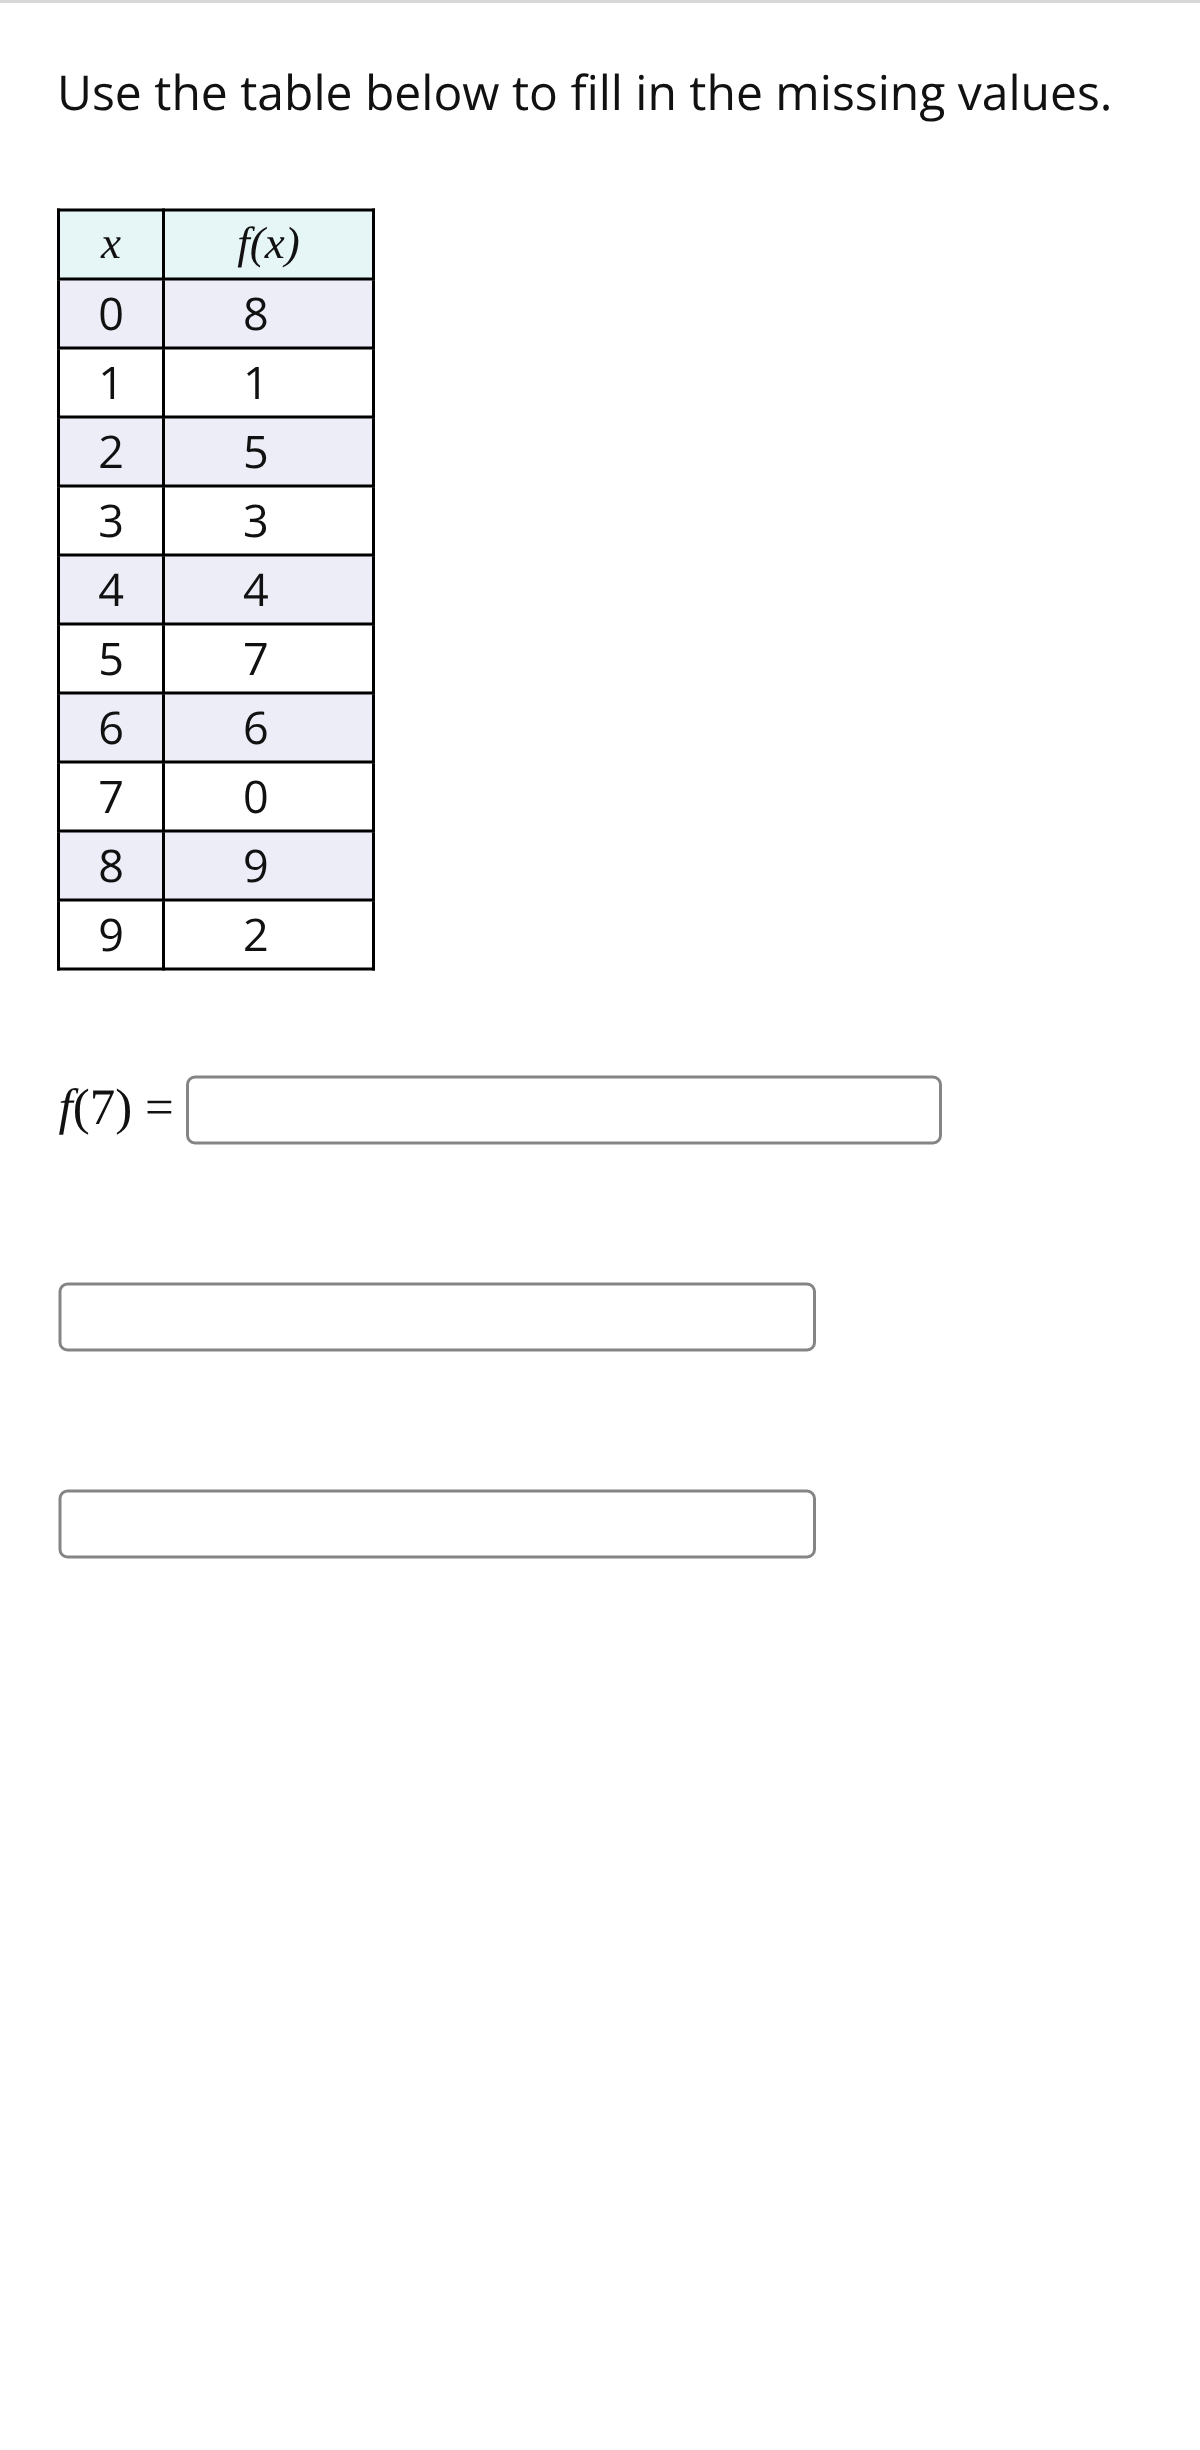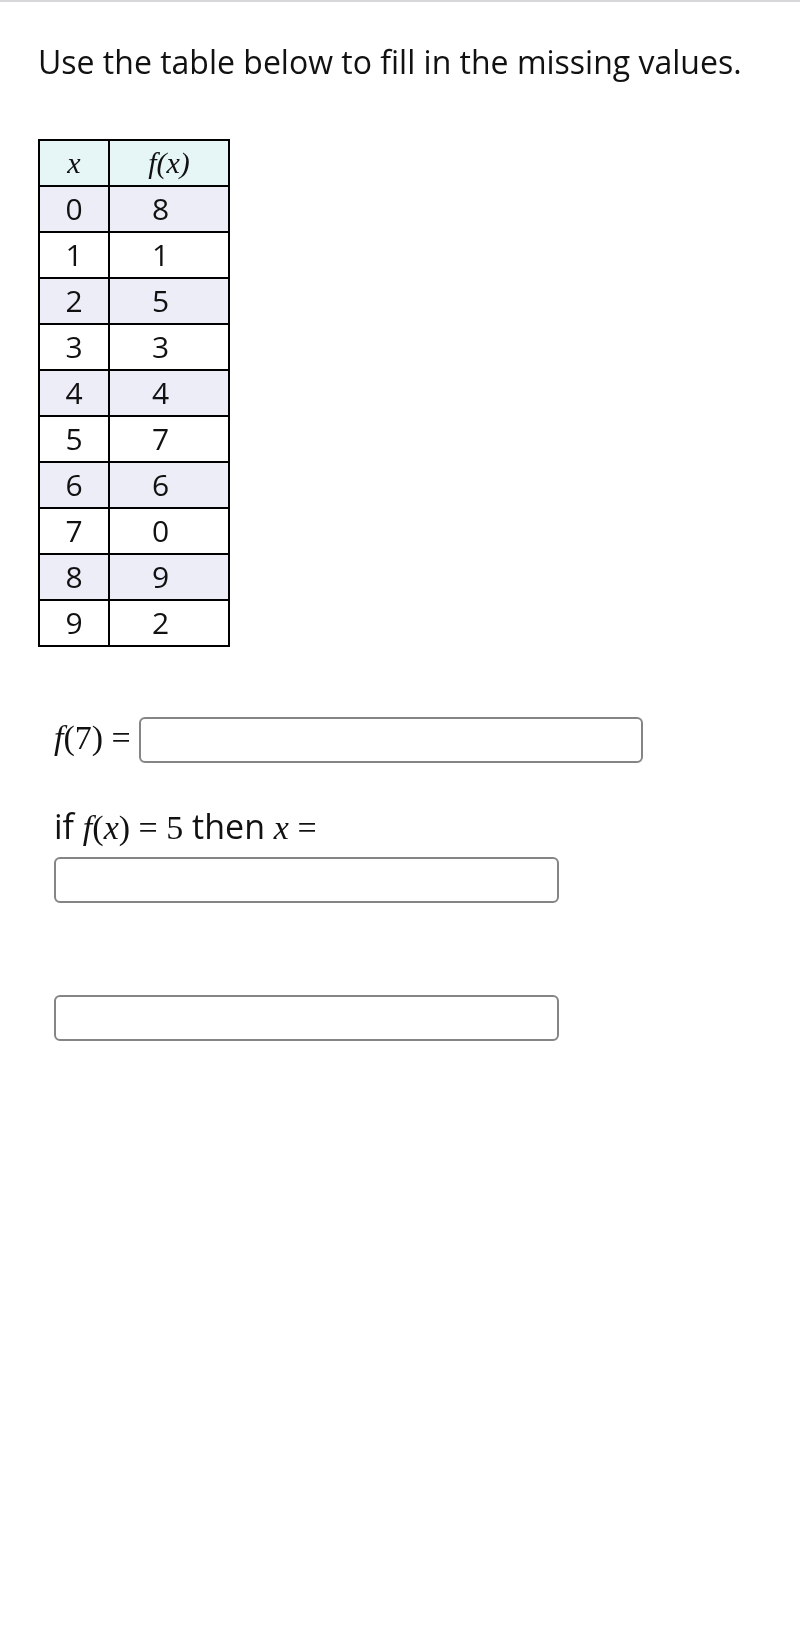--- a/index.html
+++ b/index.html
@@ -35,28 +35,28 @@
     line-height: 1;
     height: 46px;
   }
   .fn-table th {
     background: #e6f5f5;
     font-family: "Cambria Math", "Times New Roman", serif;
     font-style: italic;
     font-weight: 400;
   }
   .fn-table th.col-x { width: 70px; }
-  .fn-table th.col-fx { width: 120px; }
+  .fn-table th.col-fx { width: 140px; }
   .fn-table tbody tr:nth-child(odd)  td { background: #ecedf7; }
   .fn-table tbody tr:nth-child(even) td { background: #ffffff; }
   .col-fx-cell { padding-right: 18px; text-align: right; }
   .col-x-cell  { text-align: center; }
 
   .q {
-    margin: 0 0 46px 16px;
+    margin: 0 0 46px 1px;
     font-size: 34px;
     line-height: 1;
   }
   .math {
     font-family: "Cambria Math", "Times New Roman", serif;
   }
   .it { font-style: italic; }
   .answer-input {
     font-size: 28px;
     padding: 4px 10px;
@@ -139,23 +139,21 @@
   </table>
 
   <div class="q">
     <span class="math">
       <span class="it">f</span><span>(7) =</span>
     </span>
     <input type="text" class="answer-input w1" style="">
   </div>
 
   <div class="q">
-    <span>
-      <span>if </span><span class="math"><span class="it">f</span><span>(</span><span class="it">x</span><span>) = 5</span></span><span> then </span><span class="math it">x</span><span class="math"> =</span>
-    </span><br>
+    <br>
     <input type="text" class="answer-input w2" style="">
   </div>
 
 
   <div class="q">
     <br>
     <input type="text" class="answer-input w4" style="">
   </div>
 
 </div>

